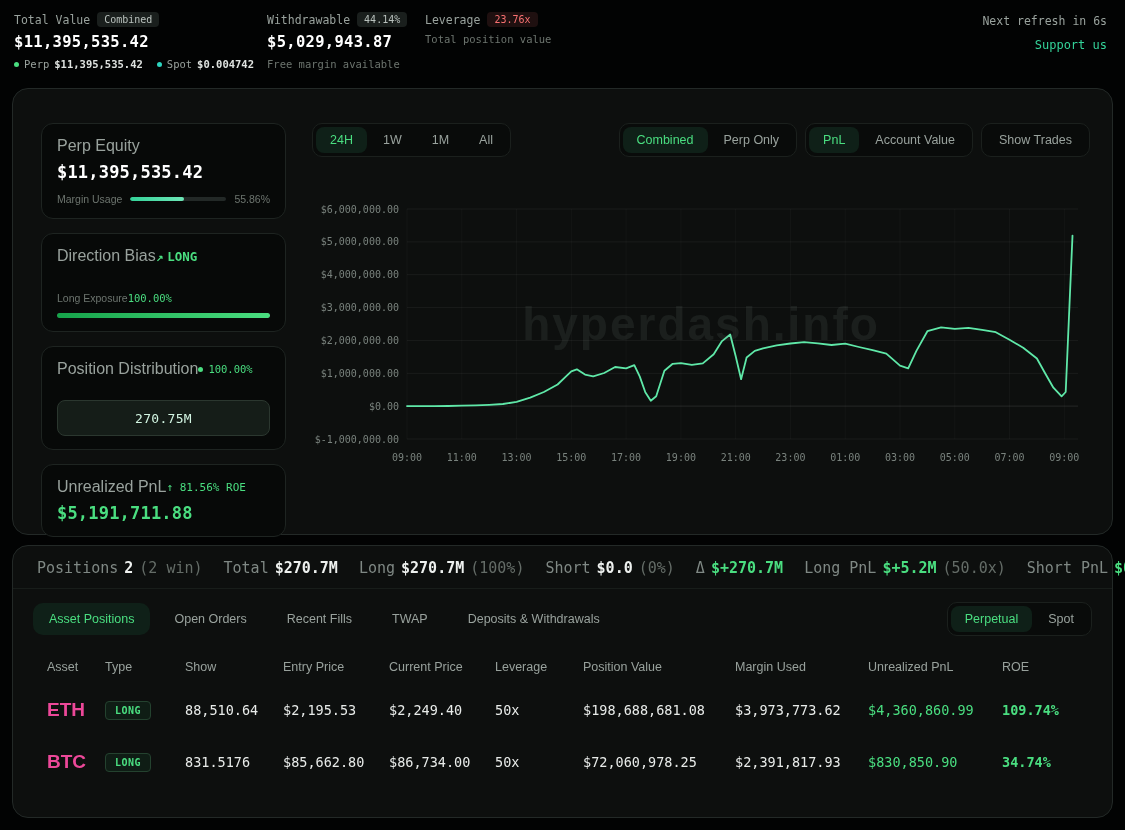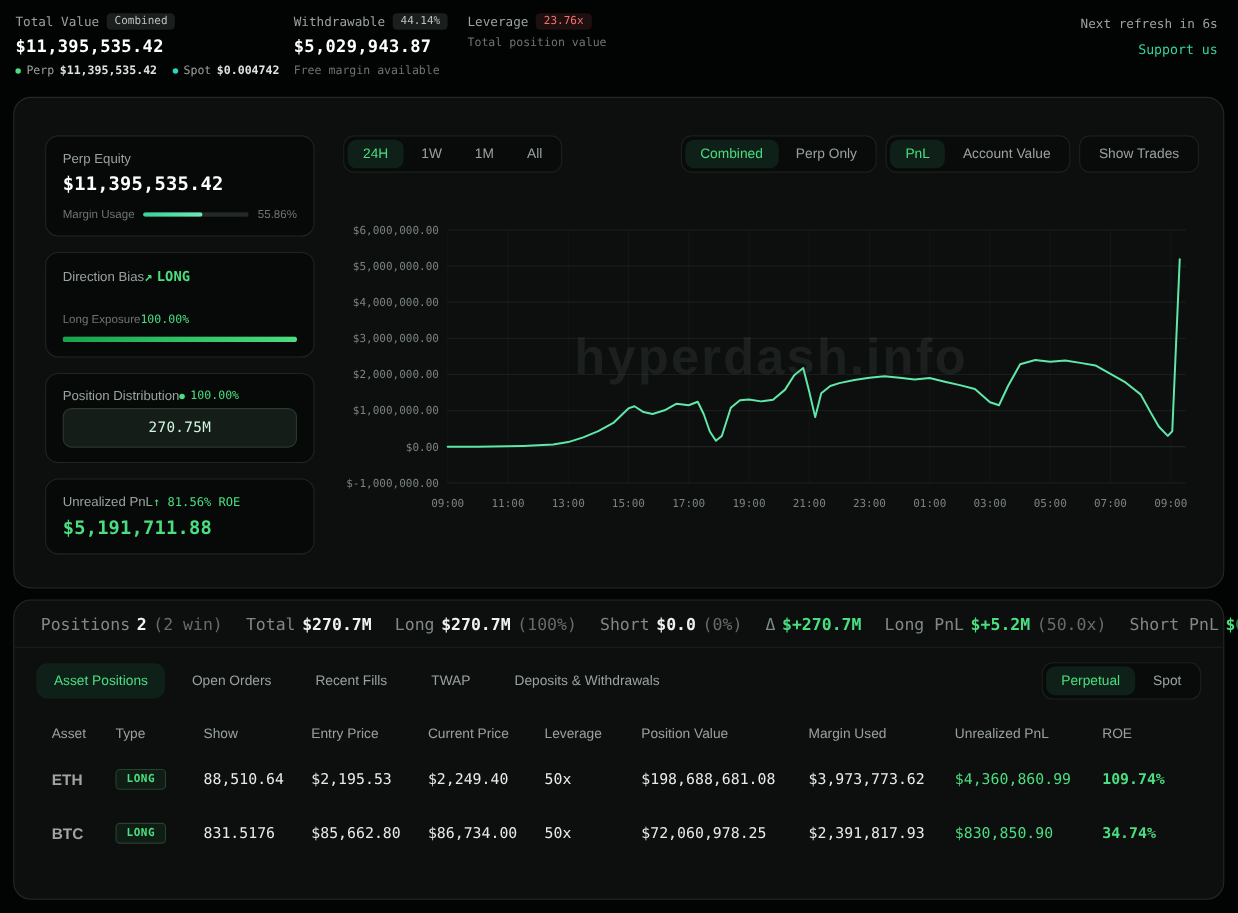--- a/index.html
+++ b/index.html
@@ -41,34 +41,34 @@
   .support{font-family:"DejaVu Sans Mono", monospace; font-size:12px; color:#34d399; text-decoration:none; cursor:pointer;}
 
   
   .panel{margin:0 12px; background:var(--panel); border:1px solid var(--panel-border); border-radius:16px;}
   .main-panel{height:447px; display:flex; padding:34px 22px 24px 28px;}
   .bottom-panel{margin-top:10px; height:273px;}
 
   
   .cards{width:245px; display:flex; flex-direction:column; gap:14px; flex:none;}
   .card{background:var(--card); border:1px solid var(--card-border); border-radius:12px; padding:13px 15px;}
-  .card-label{font-size:12px; color:var(--muted);}
+  .card-label{font-size:16px; color:var(--muted);}
   .card-value{font-family:"DejaVu Sans Mono", monospace; font-weight:bold; font-size:17px; color:#ffffff; margin-top:7px; letter-spacing:.2px;}
   .card-value.green{color:var(--green);}
   .row{display:flex; align-items:center; justify-content:flex-start;}
   .mini-label{font-size:10.5px; color:var(--dim); white-space:nowrap;}
   .mini-green{font-family:"DejaVu Sans Mono", monospace; font-size:10.5px; color:var(--green); display:flex; align-items:center; gap:5px;}
   .margin-row{display:flex; align-items:center; gap:8px; margin-top:11px;}
   .bar{flex:1; height:4px; border-radius:2px; background:#232927; overflow:hidden;}
   .bar-fill{height:100%; border-radius:2px; background:linear-gradient(90deg,#34d399,var(--mint)); width:0;}
   .bar.full{margin-top:9px; height:5px;}
   .bar-fill.solid{background:linear-gradient(90deg,#16a34a,var(--green));}
   .bias{font-family:"DejaVu Sans Mono", monospace; font-size:12.5px; font-weight:bold; color:var(--green); display:flex; align-items:center; gap:4px;}
   .exp-row{margin-top:27px;}
-  .dist-box{margin-top:4px; height:36px; border-radius:8px; background:#151d18; border:1px solid #2b372f;
+  .dist-box{margin-top:22px; height:36px; border-radius:8px; background:#151d18; border:1px solid #2b372f;
     display:flex; align-items:center; justify-content:center;
     font-family:"DejaVu Sans Mono", monospace; font-size:13px; color:#d2f5e2; letter-spacing:.3px;}
   .roe-green{font-family:"DejaVu Sans Mono", monospace; font-size:11px; color:var(--green);}
 
   
   .chart-area{flex:1; margin-left:26px; display:flex; flex-direction:column; min-width:0;}
   .chart-controls{display:flex; justify-content:space-between; align-items:center;}
   .btn-group{display:flex; gap:2px; background:var(--pillbg); border:1px solid var(--pillborder); border-radius:10px; padding:3px;}
   .ctl-right{display:flex; gap:8px;}
   .chip{font-size:12.5px; color:var(--muted); background:transparent; border:none; padding:6px 14px; border-radius:8px; cursor:pointer; white-space:nowrap; font-family:"Liberation Sans", sans-serif;}
@@ -96,21 +96,21 @@
   .tabs-left{display:flex; gap:8px;}
   .tab{font-size:12.5px; color:var(--muted); padding:9px 16px; border-radius:10px; cursor:pointer; white-space:nowrap;}
   .tab.active{background:var(--activebg); color:var(--green);}
 
   .ptable{padding:2px 34px 0;}
   .tgrid{display:grid; grid-template-columns:58px 80px 98px 106px 106px 88px 152px 133px 134px 1fr; align-items:center;}
   .thead{padding:14px 0 10px;}
   .th{font-size:12.5px; color:#98a19c;}
   .trow{padding:15px 0;}
   .td{font-family:"DejaVu Sans Mono", monospace; font-size:13.5px; color:#e8ebe9;}
-  .td.asset{font-family:"Liberation Sans", sans-serif; font-weight:bold; font-size:14px; color:#a3a3a3;}
+  .td.asset{font-family:"Liberation Sans", sans-serif; font-weight:bold; font-size:19px; color:#ec4899;}
   .td.green{color:var(--green);}
   .td.green.bold{font-weight:bold;}
   .type-badge{display:inline-block; font-size:10px; font-weight:bold; letter-spacing:.5px; color:var(--green);
     background:#10201700; background:#0f1d15; border:1px solid #24422f; border-radius:4px; padding:3px 9px;
     font-family:"DejaVu Sans Mono", monospace;}
 </style>
 </head>
 <body>
 
 <header class="topbar">

